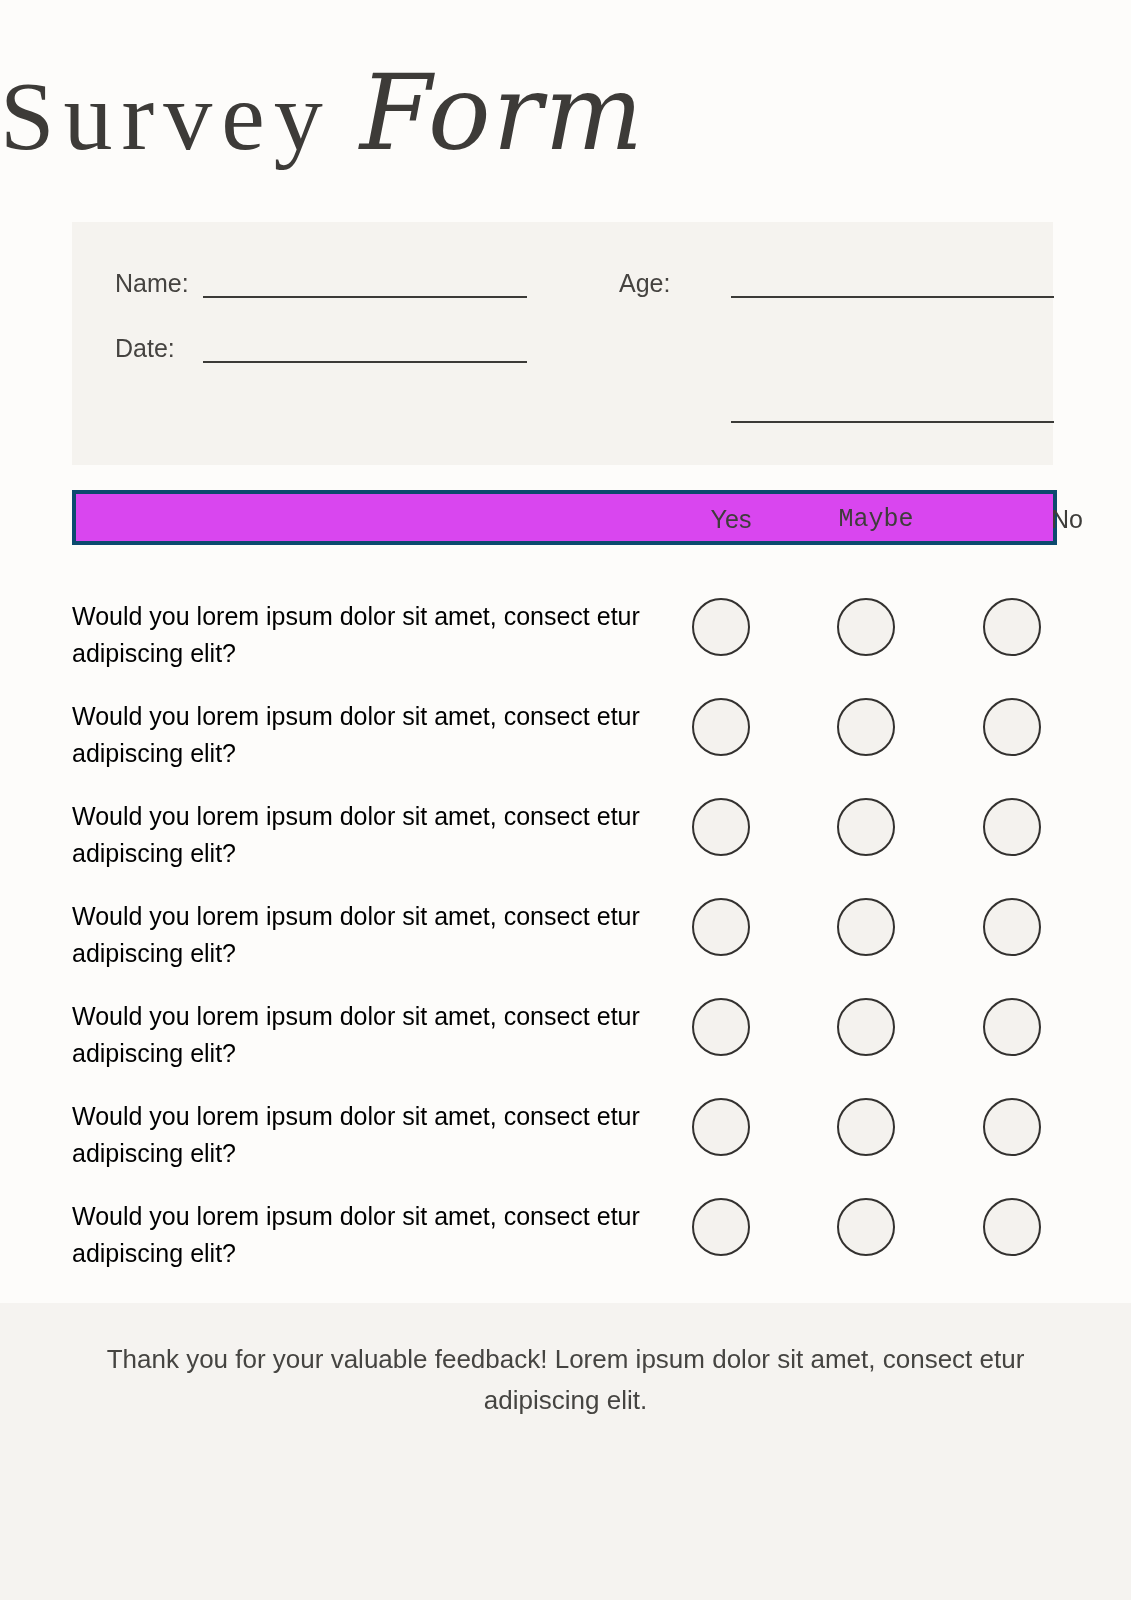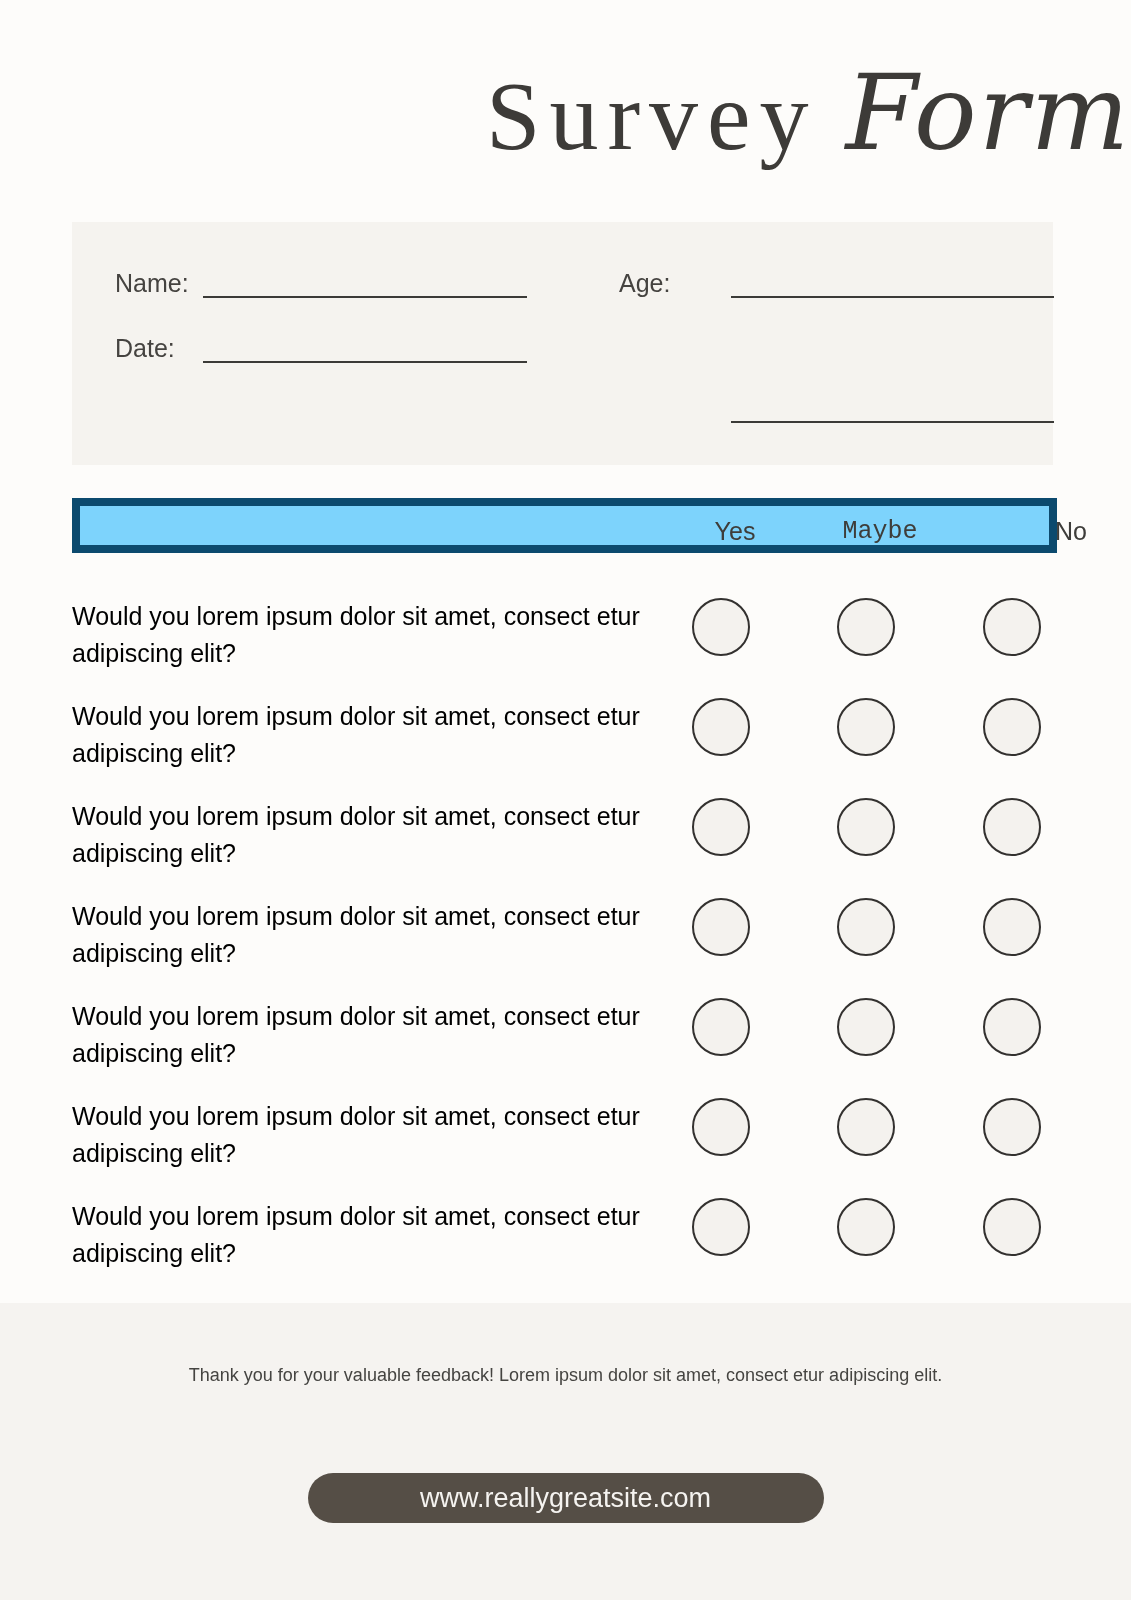--- a/index.html
+++ b/index.html
@@ -14,21 +14,21 @@
     font-family: "Liberation Sans", sans-serif;
     color: #4a4946;
   }
 
   
   .title {
     position: absolute;
     top: 52px;
     left: 0;
     width: 100%;
-    text-align: right;
+    text-align: left;
     color: #3d3b38;
     white-space: nowrap;
   }
   .title .word-serif {
     font-family: "Liberation Serif", "DejaVu Serif", serif;
     font-weight: 400;
     font-size: 98px;
     letter-spacing: 9px;
   }
   .title .word-script {
@@ -74,23 +74,22 @@
   .row-y2 { top: 99px; }
   .row-y3 { top: 159px; }
 
   
   .options-bar {
     position: absolute;
     left: 72px;
     top: 490px;
     width: 985px;
     height: 55px;
-    background: #7dd3fc;
-    border: 8px solid #0c4a6e;
-    margin-top: 8px;
+    background: #d946ef;
+    border: 4px solid #0c4a6e;
   }
   .options-bar .col-label {
     position: absolute;
     top: 0;
     transform: translateX(-50%);
     line-height: 51px;
     font-size: 25px;
     color: #3e3d3a;
   }
   .col-yes   { left: 655px; }
@@ -131,25 +130,25 @@
   
   .footer {
     position: absolute;
     left: 0;
     top: 1303px;
     width: 100%;
     height: 297px;
     background: #f5f3f0;
   }
   .thank-you {
-    margin: 16px auto;
+    margin: 0 auto;
     padding-top: 36px;
     max-width: 940px;
     text-align: center;
-    font-size: 18px;
+    font-size: 26px;
     line-height: 41px;
     color: #454441;
   }
   .website-pill {
     position: absolute;
     left: 50%;
     top: 170px;
     transform: translateX(-50%);
     width: 516px;
     height: 50px;
@@ -244,18 +243,15 @@
       <div class="q-text">Would you lorem ipsum dolor sit amet, consect etur adipiscing elit?</div>
       <div class="circle c-yes"></div>
       <div class="circle c-maybe"></div>
       <div class="circle c-no"></div>
     </div>
 
   </div>
 
   <div class="footer">
     <p class="thank-you">Thank you for your valuable feedback! Lorem ipsum dolor sit amet, consect etur adipiscing elit.</p>
-    <div class="website-pill">
-      <span>www.reallygreatsite.com</span>
-    </div>
   </div>
 
 </div>
 
 </body></html>

